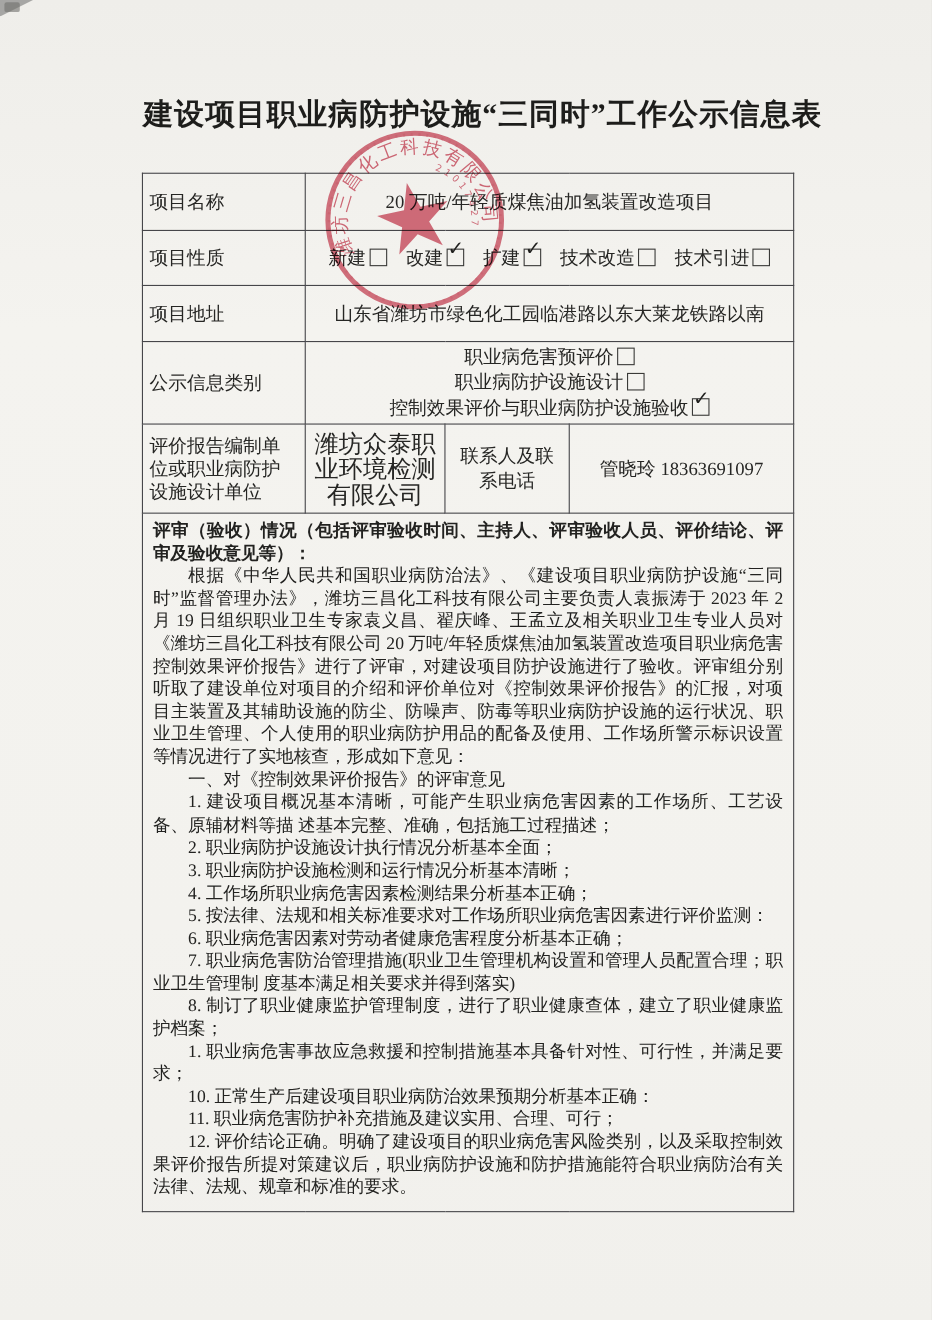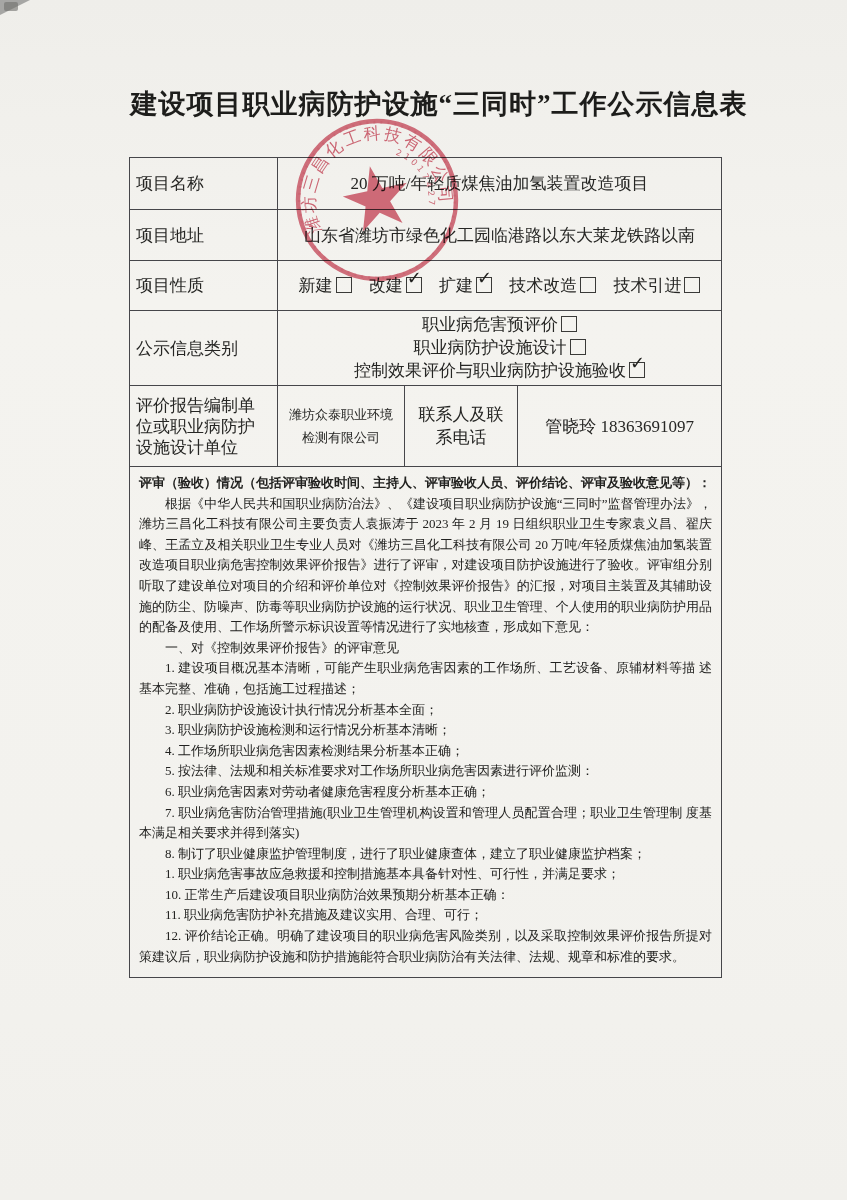--- a/index.html
+++ b/index.html
@@ -34,21 +34,21 @@
   .opt{white-space:nowrap;}
   .cb{display:inline-block;width:14px;height:14px;border:1.7px solid #3a3a38;
       vertical-align:-2px;position:relative;margin-left:3px;background:transparent;}
   .cb .tick{position:absolute;left:0;top:-9px;font-size:18px;font-weight:bold;color:#1f1f1d;
       font-family:"DejaVu Sans",sans-serif;line-height:18px;}
   .nature-row{display:flex;justify-content:space-around;padding:0 6px;}
   .cat-col .opt{display:block;text-align:center;line-height:22px;margin:1px 0;}
   
   .review-cell{vertical-align:top;}
   .review{
-    font-size:13px;line-height:20.6px;text-align:justify;
+    font-size:16px;line-height:20.6px;text-align:justify;
     padding:4px 3px 8px 3px;color:#222220;
   }
   .review .head{font-weight:bold;}
   .review .indent{text-indent:2em;}
   .review .bold{font-weight:normal;}
   
   .stamp{
     position:absolute;left:291px;top:114px;width:172px;height:172px;
     transform:rotate(-12deg);opacity:.82;mix-blend-mode:multiply;pointer-events:none;
   }
@@ -70,46 +70,46 @@
         <col style="width:127px">
         <col style="width:113px">
         <col style="width:204px">
     </colgroup>
     <tbody>
         <tr>
       <td class="label-cell" style="height:47px">项目名称</td>
       <td class="c" colspan="3">20 万吨/年轻质煤焦油加氢装置改造项目</td>
     </tr>
     <tr>
-      <td class="label-cell" style="height:46px">项目地址</td>
-      <td class="c" colspan="3">山东省潍坊市绿色化工园临港路以东大莱龙铁路以南</td>
-    </tr>
-    <tr>
       <td class="label-cell" style="height:45px">项目性质</td>
       <td colspan="3">
         <div class="nature-row" id="nature-options">
               <span class="opt"><span>新建</span><span class="cb"></span></span>
               <span class="opt"><span>改建</span><span class="cb"><span class="tick">✓</span></span></span>
               <span class="opt"><span>扩建</span><span class="cb"><span class="tick">✓</span></span></span>
               <span class="opt"><span>技术改造</span><span class="cb"></span></span>
               <span class="opt"><span>技术引进</span><span class="cb"></span></span>
             </div>
       </td>
     </tr>
     <tr>
+      <td class="label-cell" style="height:46px">项目地址</td>
+      <td class="c" colspan="3">山东省潍坊市绿色化工园临港路以东大莱龙铁路以南</td>
+    </tr>
+    <tr>
       <td class="label-cell" style="height:70px">公示信息类别</td>
       <td colspan="3" class="cat-col" id="category-options">
             <span class="opt"><span>职业病危害预评价</span><span class="cb"></span></span>
             <span class="opt"><span>职业病防护设施设计</span><span class="cb"></span></span>
             <span class="opt"><span>控制效果评价与职业病防护设施验收</span><span class="cb"><span class="tick">✓</span></span></span>
           </td>
     </tr>
     <tr>
       <td class="label-cell small" style="height:76px">评价报告编制单位或职业病防护设施设计单位</td>
-      <td class="c" style="font-size:13px;line-height:23px">潍坊众泰职业环境检测有限公司</td>
+      <td class="c" style="font-size:22px;line-height:23px">潍坊众泰职业环境检测有限公司</td>
       <td class="c" style="line-height:23px">联系人及联系电话</td>
       <td class="c">管晓玲 18363691097</td>
     </tr>
     <tr>
       <td colspan="4" class="review-cell">
         <div class="review">
           <div class="head">评审（验收）情况（包括评审验收时间、主持人、评审验收人员、评价结论、评审及验收意见等）：</div>
           <div class="indent">根据《中华人民共和国职业病防治法》、《建设项目职业病防护设施“三同时”监督管理办法》，潍坊三昌化工科技有限公司主要负责人袁振涛于 2023 年 2 月 19 日组织职业卫生专家袁义昌、翟庆峰、王孟立及相关职业卫生专业人员对《潍坊三昌化工科技有限公司 20 万吨/年轻质煤焦油加氢装置改造项目职业病危害控制效果评价报告》进行了评审，对建设项目防护设施进行了验收。评审组分别听取了建设单位对项目的介绍和评价单位对《控制效果评价报告》的汇报，对项目主装置及其辅助设施的防尘、防噪声、防毒等职业病防护设施的运行状况、职业卫生管理、个人使用的职业病防护用品的配备及使用、工作场所警示标识设置等情况进行了实地核查，形成如下意见：</div>
           <div class="indent bold">一、对《控制效果评价报告》的评审意见</div>
           <div id="review-items">

